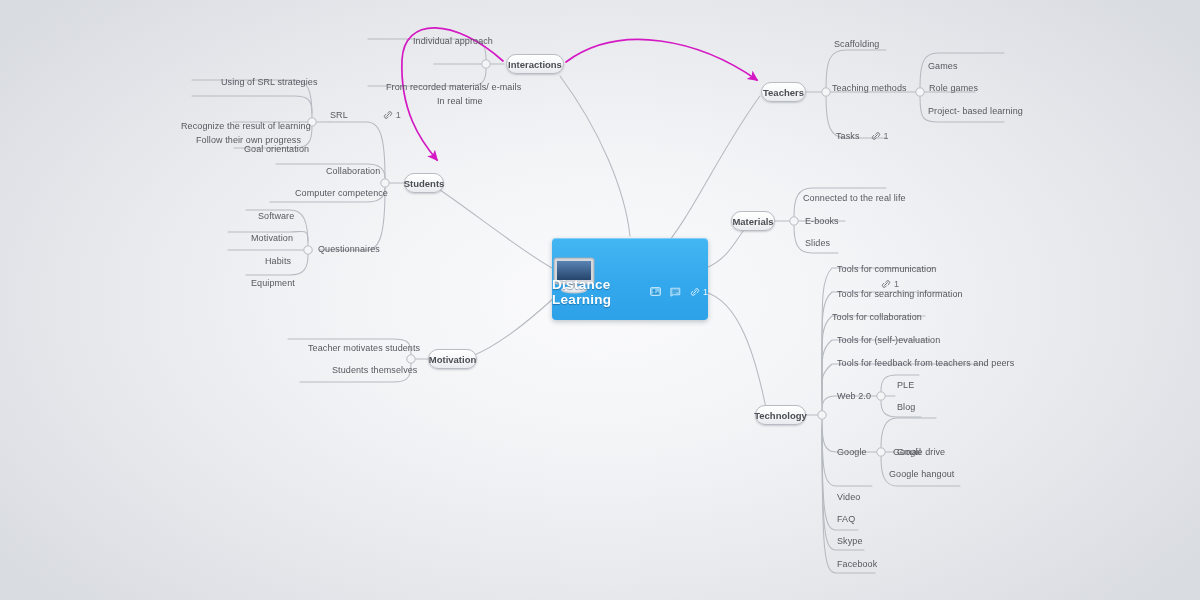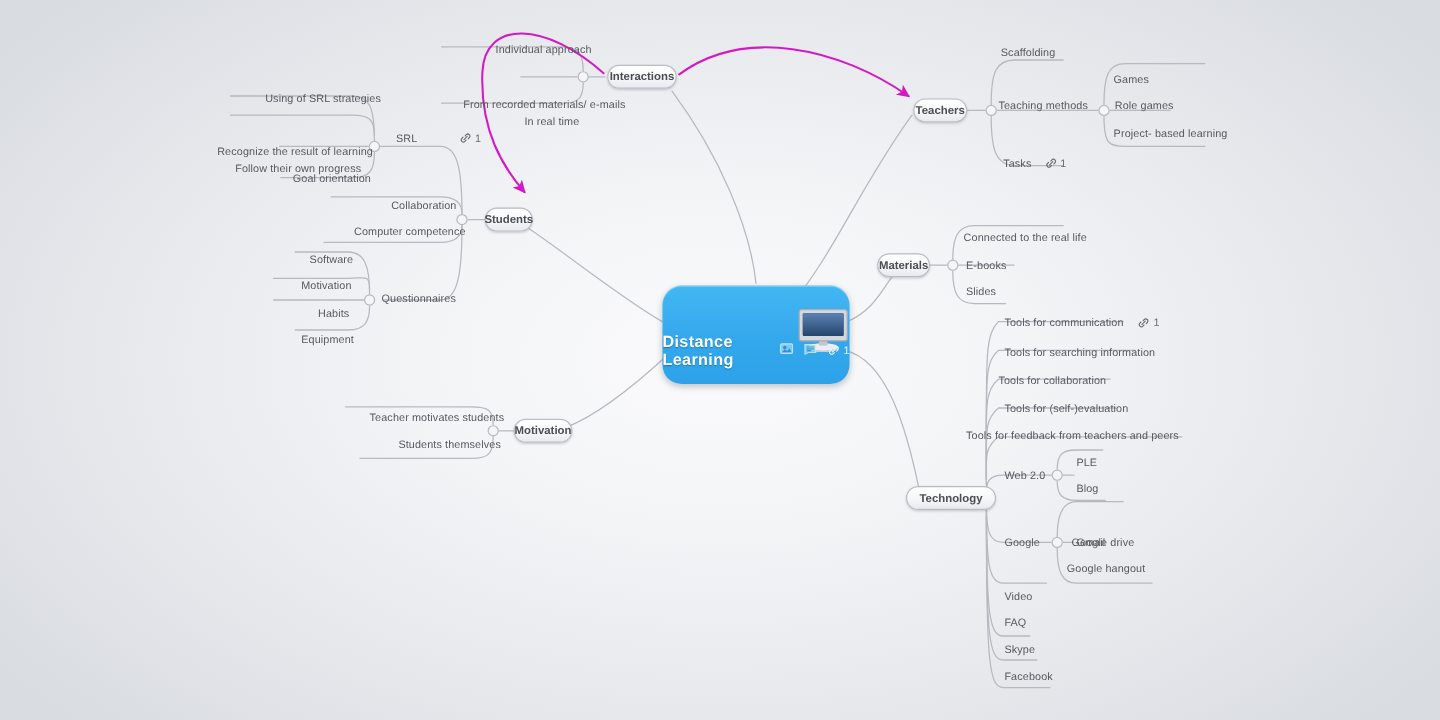--- a/index.html
+++ b/index.html
@@ -11,23 +11,23 @@
   }
   #canvas{
     position:relative;width:1200px;height:600px;
     background:radial-gradient(ellipse 62% 72% at 50% 50%, #fbfbfc 0%, #f3f4f6 34%, #e7e9ed 66%, #d9dce1 100%);
   }
   #wires{position:absolute;left:0;top:0;width:1200px;height:600px;pointer-events:none;}
   
   .central{
     position:absolute;box-sizing:border-box;
     background:linear-gradient(180deg,#43b6f3 0%,#34a8ec 55%,#2da2e9 100%);
-    border-radius:16px;
+    border-radius:4px;
     box-shadow:0 2px 5px rgba(60,80,100,.30), inset 0 1px 0 rgba(255,255,255,.35);
-    display:flex;flex-direction:column;align-items:flex-end;
+    display:flex;flex-direction:column;align-items:flex-start;
   }
   .central .monitor{margin-top:18px;}
   .central-row{
     position:absolute;left:0;right:0;bottom:13px;
     display:flex;align-items:center;justify-content:center;gap:9px;
   }
   .central-title{
     color:#fff;font-size:13.5px;font-weight:bold;letter-spacing:.3px;
     text-shadow:0 1px 1px rgba(0,60,110,.45);
   }
@@ -210,21 +210,21 @@
   </div>
 
   <div class="pill" style="left:731px;top:211px;width:44px;height:20px;">
     <span>Materials</span>
   </div>
 
   <div class="pill" style="left:428px;top:349px;width:49px;height:20px;">
     <span>Motivation</span>
   </div>
 
-  <div class="pill" style="left:755px;top:405px;width:75px;height:20px;">
+  <div class="pill" style="left:755px;top:405px;width:51px;height:20px;">
     <span>Technology</span>
   </div>
 
   <div class="leaf" style="left:413px;top:36px;">
     <span>Individual approach</span>
   </div>
   <div class="leaf" style="left:437px;top:59px;margin-top:37px;">
     <span>In real time</span>
   </div>
   <div class="leaf" style="left:370px;top:82px;margin-left:16px;">
@@ -313,40 +313,40 @@
     <span>Equipment</span>
   </div>
 
   <div class="leaf" style="left:308px;top:343px;">
     <span>Teacher motivates students</span>
   </div>
   <div class="leaf" style="left:332px;top:365px;">
     <span>Students themselves</span>
   </div>
 
-  <div class="leaf" style="left:837px;top:264px;">
+  <div class="leaf" style="left:837px;top:264px;flex-direction:column;">
     <span>Tools for communication</span>
     <span class="clip" style="margin-left:7px;">
       <svg width="10" height="10" viewBox="0 0 12 12">
         <path d="M4.4 7.6 L7.6 4.4 M3.4 5.2 L2.3 6.3 a2.1 2.1 0 0 0 3 3 L6.4 8.2
                  M5.6 3.8 L6.7 2.7 a2.1 2.1 0 0 1 3 3 L8.6 6.8" fill="none" stroke="#6a6d74" stroke-width="1.15" stroke-linecap="round"></path>
       </svg>
       <span>1</span>
     </span>
   </div>
   <div class="leaf" style="left:837px;top:289px;">
     <span>Tools for searching information</span>
   </div>
   <div class="leaf" style="left:832px;top:312px;">
     <span>Tools for collaboration</span>
   </div>
   <div class="leaf" style="left:837px;top:335px;">
     <span>Tools for (self-)evaluation</span>
   </div>
-  <div class="leaf" style="left:805px;top:358px;">
+  <div class="leaf" style="left:837px;top:358px;">
     <span>Tools for feedback from teachers and peers</span>
   </div>
   <div class="leaf" style="left:837px;top:391px;">
     <span>Web 2.0</span>
   </div>
   <div class="leaf" style="left:897px;top:380px;">
     <span>PLE</span>
   </div>
   <div class="leaf" style="left:897px;top:402px;">
     <span>Blog</span>

